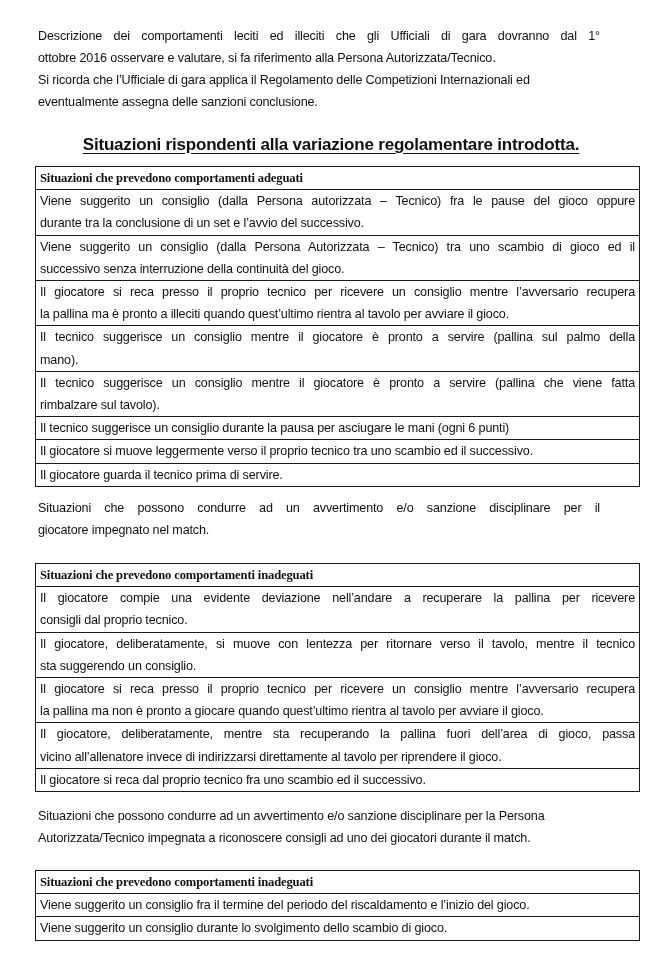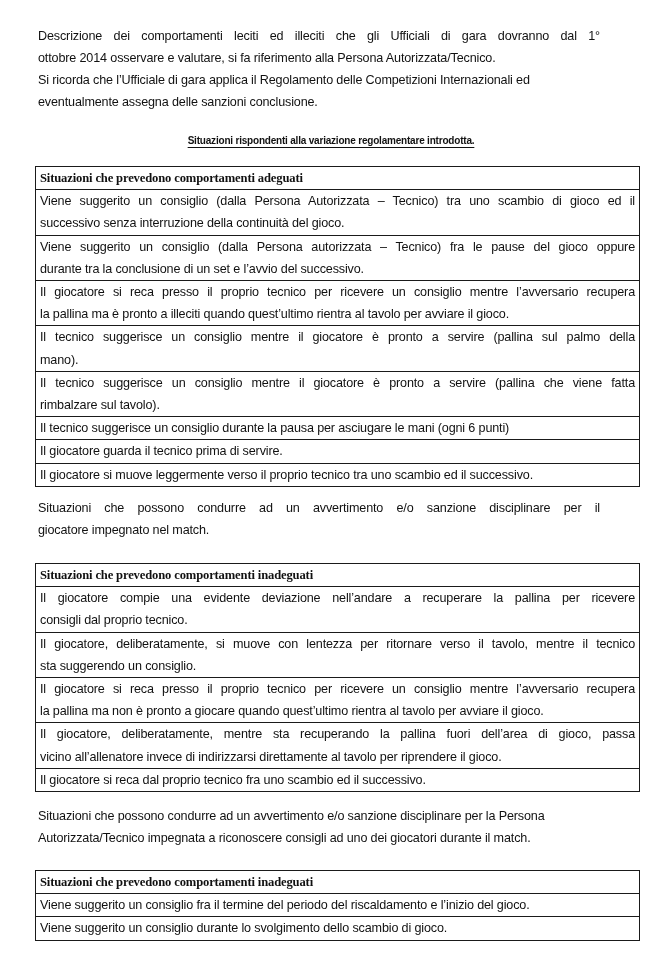--- a/index.html
+++ b/index.html
@@ -41,21 +41,21 @@
     }
     #intro { top: 25px; width: 562px; }
     #intro .line.l1 { width: 562px; }
     .heading {
       position: absolute;
       left: 0;
       width: 662px;
       top: 135px;
       text-align: center;
       font-weight: bold;
-      font-size: 10px;
+      font-size: 17px;
       text-decoration: underline;
       text-underline-offset: 3px;
       letter-spacing: -0.2px;
       margin: 0;
     }
     table.rules {
       position: absolute;
       left: 35px;
       width: 605px;
       border-collapse: collapse;
@@ -90,48 +90,48 @@
     #para-coach { top: 805px; }
     #table-inadeguati-coach { top: 870px; }
   </style>
 </head>
 <body>
 
 <div class="page">
 
   <div class="para" id="intro">
     <span class="line justify l1">Descrizione dei comportamenti leciti ed illeciti che gli Ufficiali di gara dovranno dal  1°</span>
-    <span class="line">ottobre 2014 osservare e valutare, si fa riferimento alla Persona Autorizzata/Tecnico.</span>
+    <span class="line">ottobre 2016 osservare e valutare, si fa riferimento alla Persona Autorizzata/Tecnico.</span>
     <span class="line">Si ricorda che l’Ufficiale di gara applica il Regolamento delle Competizioni Internazionali ed</span>
     <span class="line">eventualmente assegna delle sanzioni conclusione.</span>
   </div>
 
   <h2 class="heading">Situazioni rispondenti alla variazione regolamentare introdotta.</h2>
 
   <table class="rules" id="table-adeguati">
     <thead>
       <tr>
         <th>Situazioni che prevedono comportamenti adeguati</th>
       </tr>
     </thead>
     <tbody>
       <tr>
           <td>
+        <span class="line just">Viene suggerito un consiglio (dalla Persona autorizzata – Tecnico) fra le pause del gioco oppure</span>
+        <span class="line">durante tra la conclusione di un set e l’avvio del successivo.</span>
+      </td>
+        </tr>
+      <tr>
+          <td>
         <span class="line just">Viene suggerito un consiglio (dalla Persona Autorizzata – Tecnico) tra uno scambio di gioco ed il</span>
         <span class="line">successivo senza interruzione della continuità del gioco.</span>
       </td>
         </tr>
       <tr>
           <td>
-        <span class="line just">Viene suggerito un consiglio (dalla Persona autorizzata – Tecnico) fra le pause del gioco oppure</span>
-        <span class="line">durante tra la conclusione di un set e l’avvio del successivo.</span>
-      </td>
-        </tr>
-      <tr>
-          <td>
         <span class="line just">Il giocatore si reca presso il proprio tecnico per ricevere un consiglio mentre l’avversario recupera</span>
         <span class="line">la pallina ma è pronto a illeciti quando quest’ultimo rientra al tavolo per avviare il gioco.</span>
       </td>
         </tr>
       <tr>
           <td>
         <span class="line just">Il tecnico suggerisce un consiglio mentre il giocatore è pronto a servire (pallina sul palmo della</span>
         <span class="line">mano).</span>
       </td>
         </tr>
@@ -141,26 +141,26 @@
         <span class="line">rimbalzare sul tavolo).</span>
       </td>
         </tr>
       <tr>
           <td>
         <span class="line">Il tecnico suggerisce un consiglio durante la pausa per asciugare le mani (ogni 6 punti)</span>
       </td>
         </tr>
       <tr>
           <td>
+        <span class="line">Il giocatore si muove leggermente verso il proprio tecnico tra uno scambio ed il successivo.</span>
+      </td>
+        </tr>
+      <tr>
+          <td>
         <span class="line">Il giocatore guarda il tecnico prima di servire.</span>
-      </td>
-        </tr>
-      <tr>
-          <td>
-        <span class="line">Il giocatore si muove leggermente verso il proprio tecnico tra uno scambio ed il successivo.</span>
       </td>
         </tr>
     </tbody>
   </table>
 
   <div class="para" id="para-player">
     <span class="line justify l1">Situazioni che possono condurre ad un avvertimento e/o sanzione disciplinare per il</span>
     <span class="line">giocatore impegnato nel match.</span>
   </div>
 

